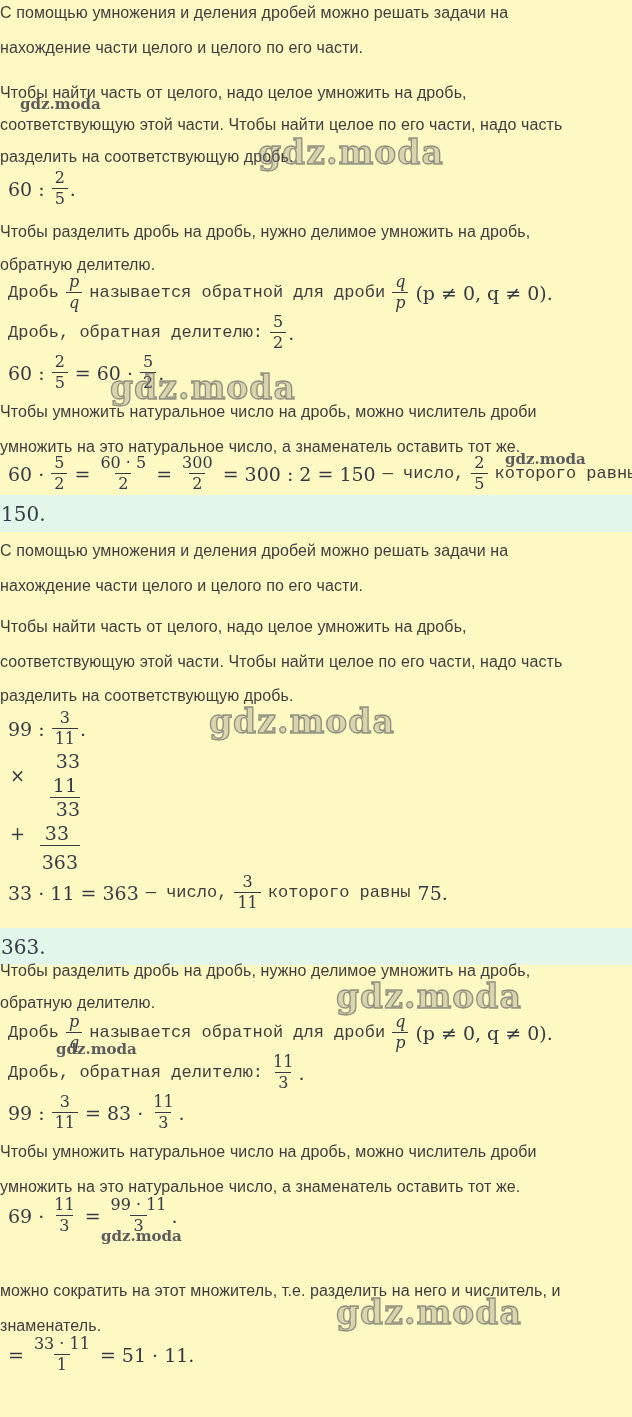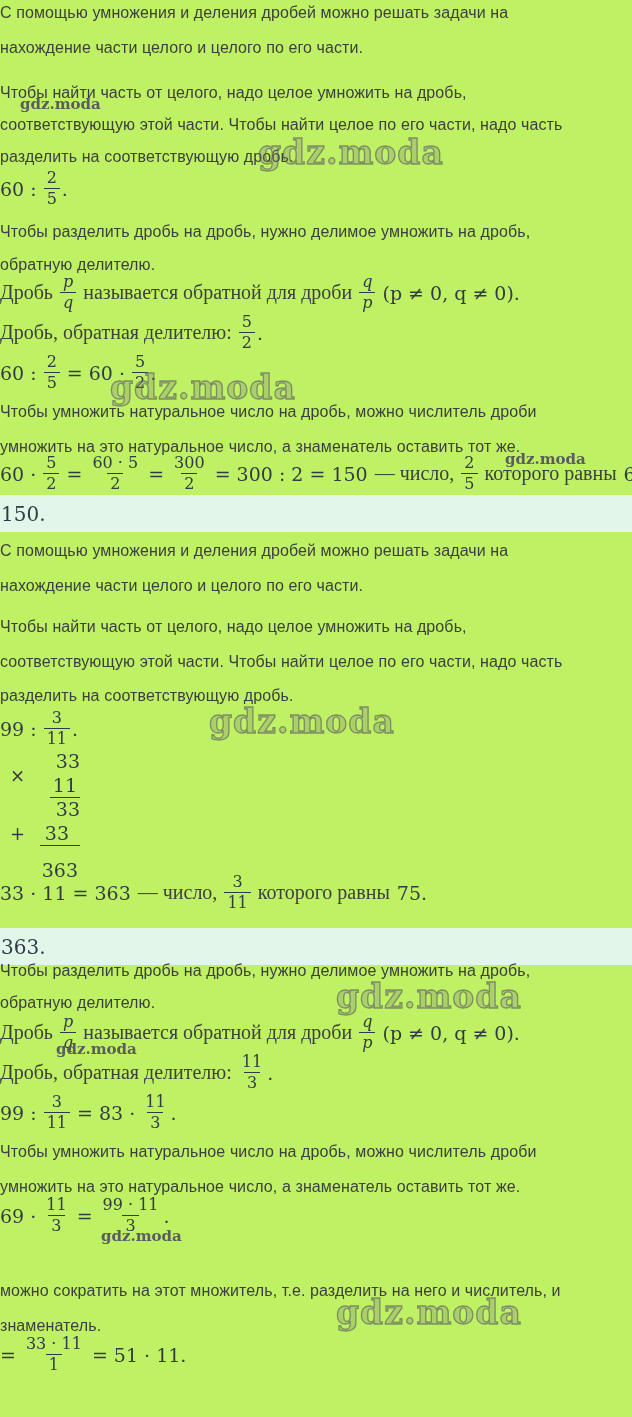--- a/index.html
+++ b/index.html
@@ -1,27 +1,27 @@
 <!DOCTYPE html>
 <html><head>
 <meta charset="utf-8">
 <style>
   html,body{margin:0;padding:0;background:#ffffff;}
-  .page{position:relative;width:632px;height:1417px;background:#bef264;overflow:hidden;
+  .page{position:relative;width:632px;height:1417px;background:#fef9c3;overflow:hidden;
         font-family:"Liberation Sans",sans-serif;}
   
   .t{position:absolute;left:0;white-space:nowrap;font-size:16px;line-height:19px;
      color:#3e3e3e;letter-spacing:.1px;}
   
-  .m{position:absolute;left:0;display:flex;align-items:center;white-space:nowrap;
+  .m{position:absolute;left:8px;display:flex;align-items:center;white-space:nowrap;
      font-family:"DejaVu Serif",serif;font-size:19px;color:#333a45;}
   .m>*{margin-right:7px;}
   .m>*:last-child{margin-right:0;}
   .m .tight{margin-left:-5px;}
-  .mtxt{font-family:Liberation Serif, serif;font-size:20px;color:#3e3e3e;}
+  .mtxt{font-family:Liberation Mono, monospace;font-size:17px;color:#3e3e3e;}
   .frac{display:inline-flex;flex-direction:column;align-items:center;vertical-align:middle;}
   .frac .nu,.frac .de{display:block;font-size:16px;line-height:20px;padding:0 3px;text-align:center;}
   .frac .de{border-top:1.4px solid #333a45;}
   .it{font-style:italic;}
   
   .wm-big{position:absolute;font-family:"DejaVu Serif",serif;font-weight:bold;font-size:33px;
           letter-spacing:1px;color:rgba(125,125,125,0.30);
           -webkit-text-stroke:1.3px rgba(95,95,95,0.65);white-space:nowrap;}
   .wm-small{position:absolute;font-family:"DejaVu Serif",serif;font-weight:bold;font-size:15px;
             color:#5c5c5c;white-space:nowrap;}
@@ -29,21 +29,21 @@
   .answer{position:absolute;left:0;width:632px;height:37px;background:#e2f7ea;display:flex;
           align-items:center;font-family:"DejaVu Serif",serif;font-size:20px;color:#333a45;
           padding-left:1px;box-sizing:border-box;}
   
   .colmult{position:absolute;left:8px;top:749px;width:72px;font-family:"DejaVu Serif",serif;
            font-size:19px;color:#333a45;}
   .colmult .row{text-align:right;height:24px;line-height:24px;}
   .colmult .row span{display:inline-block;}
   .colmult .u{border-bottom:1.4px solid #333a45;padding:0 3px;}
   .colmult .shift{margin-right:11px;}
-  .colmult .o{border-top:1.4px solid #333a45;padding:12px 2px;}
+  .colmult .o{border-top:1.4px solid #333a45;padding:4px 2px;}
   .colmult .op{position:absolute;left:2px;font-size:18px;}
   .op-times{top:16px;}
   .op-plus{top:74px;}
   
   .cancel{position:relative;display:inline-block;}
   .cancel::after{content:"";position:absolute;left:-2px;right:-2px;top:48%;height:0;
                  border-top:1.5px solid currentColor;transform:rotate(-10deg);}
   .sup{font-size:11px;vertical-align:7px;margin-left:1px;}
   .sub{font-size:11px;vertical-align:-5px;margin-left:1px;}
   .nu .mmid{margin-left:4px;}

